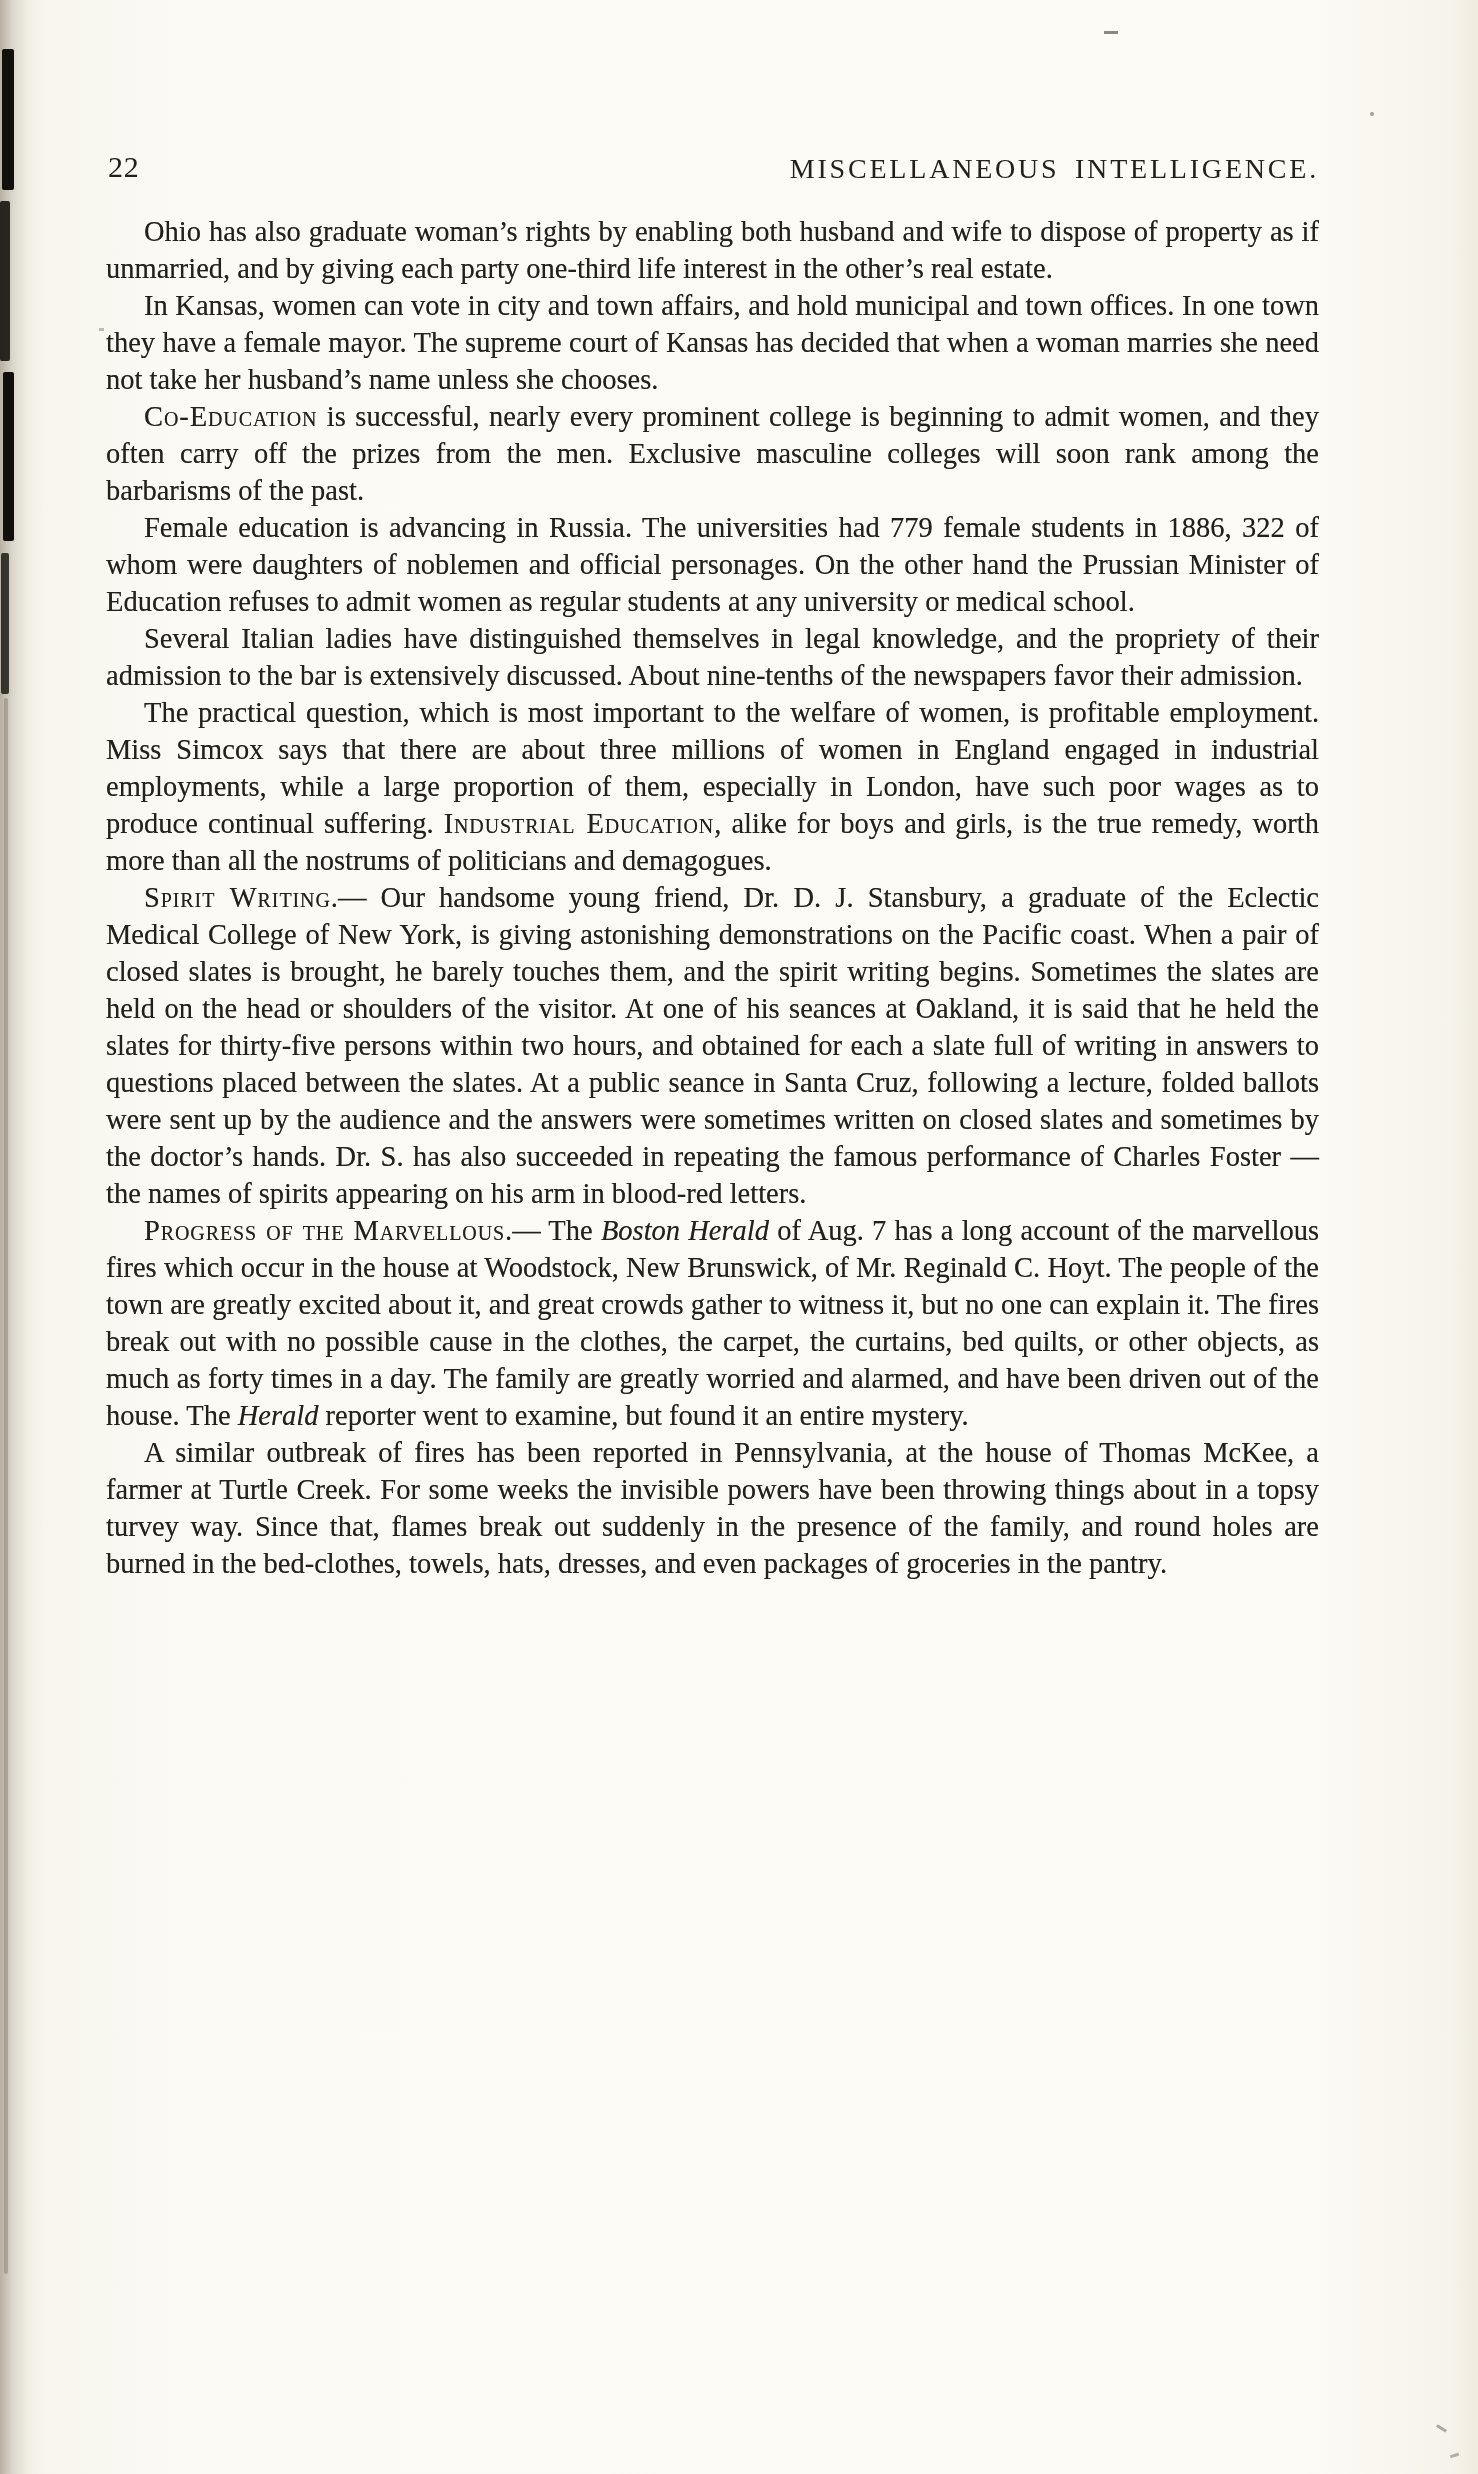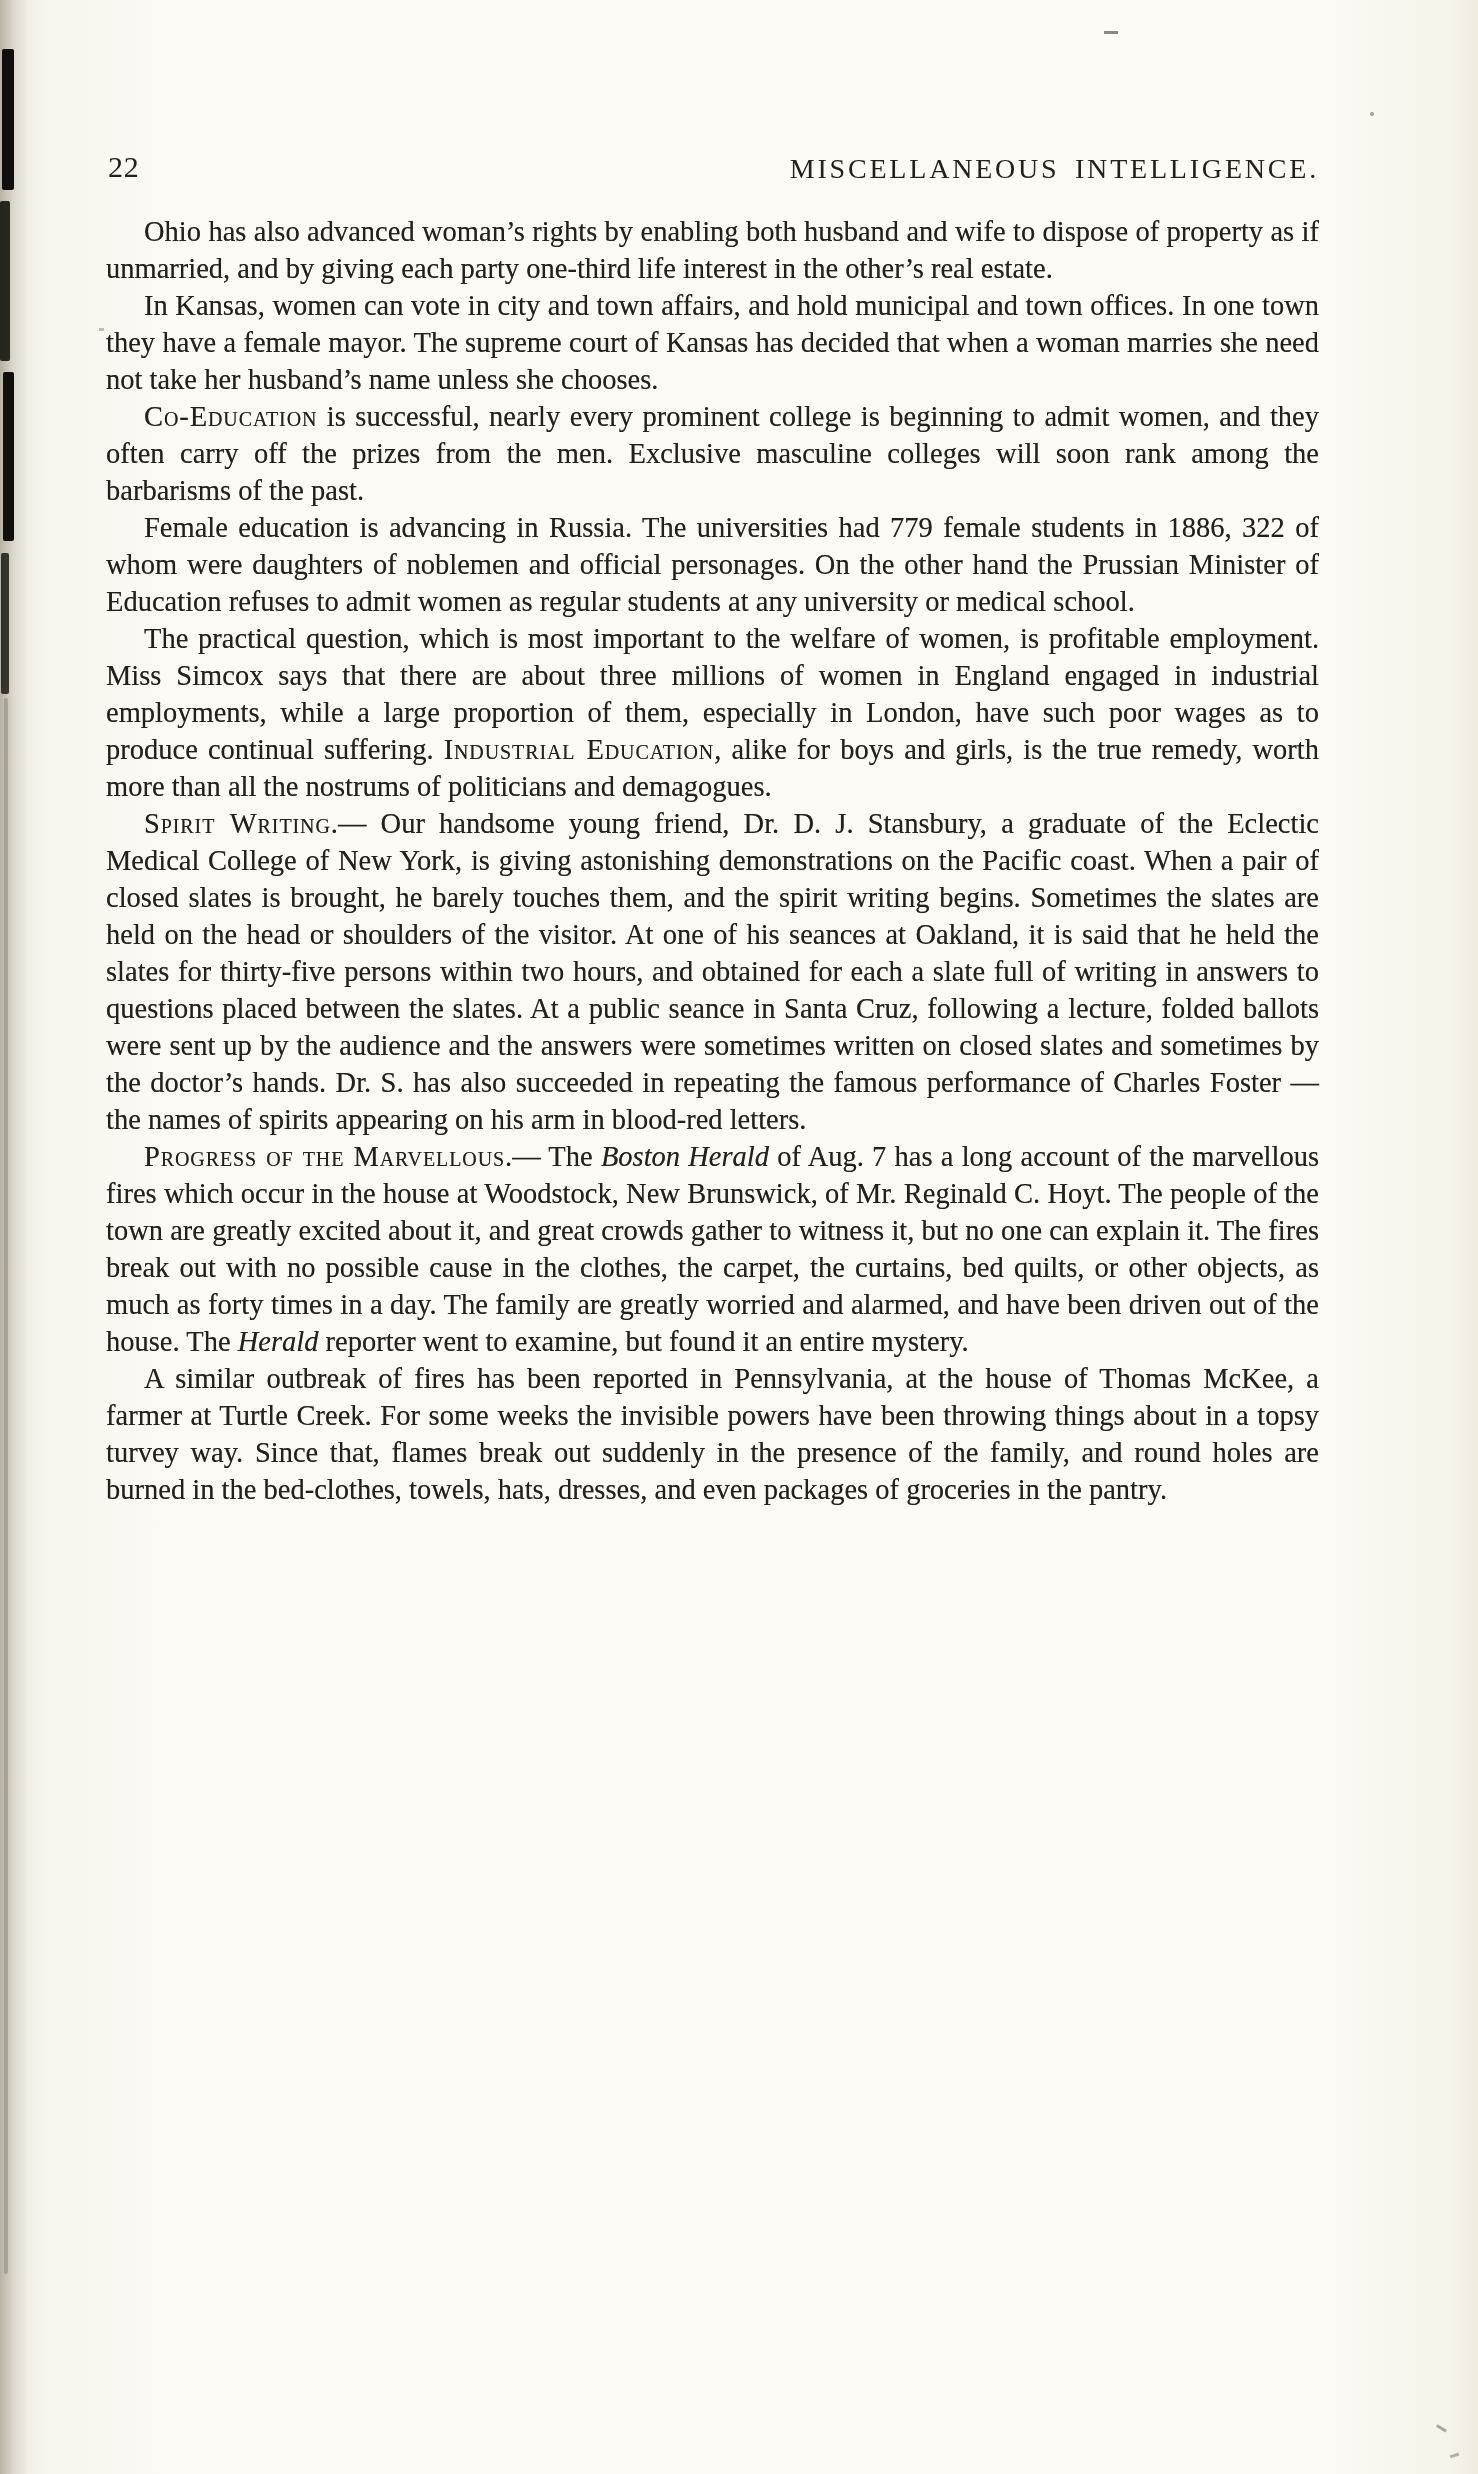--- a/index.html
+++ b/index.html
@@ -80,24 +80,25 @@
   <div class="speck s3"></div>
   <div class="speck s4"></div>
   <div class="speck s5"></div>
 
   <div class="page-inner">
     <div class="head-row">
       <span class="pagenum">22</span>
       <span class="runhead">MISCELLANEOUS INTELLIGENCE.</span>
     </div>
     <div class="body-text">
-        <p class="para"><span class="seg-normal">Ohio has also advanced woman’s rights by enabling both husband and wife to dispose of property as if unmarried, and by giving each party one-third life interest in the other’s real estate.</span></p>
+        <p class="para"><span class="seg-normal">Ohio has also graduate woman’s rights by enabling both husband and wife to dispose of property as if unmarried, and by giving each party one-third life interest in the other’s real estate.</span></p>
         <p class="para"><span class="seg-normal">In Kansas, women can vote in city and town affairs, and hold municipal and town offices. In one town they have a female mayor. The supreme court of Kansas has decided that when a woman marries she need not take her husband’s name unless she chooses.</span></p>
         <p class="para"><span class="seg-smallcaps">Co-Education</span><span class="seg-normal"> is successful, nearly every prominent college is beginning to admit women, and they often carry off the prizes from the men. Exclusive masculine colleges will soon rank among the barbarisms of the past.</span></p>
         <p class="para"><span class="seg-normal">Female education is advancing in Russia. The universities had 779 female students in 1886, 322 of whom were daughters of noblemen and official personages. On the other hand the Prussian Minister of Education refuses to admit women as regular students at any university or medical school.</span></p>
+        <p class="para"><span class="seg-normal">Several Italian ladies have distinguished themselves in legal knowledge, and the propriety of their admission to the bar is extensively discussed. About nine-tenths of the newspapers favor their admission.</span></p>
         <p class="para"><span class="seg-normal">The practical question, which is most important to the welfare of women, is profitable employment. Miss Simcox says that there are about three millions of women in England engaged in industrial employments, while a large proportion of them, especially in London, have such poor wages as to produce continual suffering. </span><span class="seg-smallcaps">Industrial Education</span><span class="seg-normal">, alike for boys and girls, is the true remedy, worth more than all the nostrums of politicians and demagogues.</span></p>
         <p class="para"><span class="seg-smallcaps">Spirit Writing</span><span class="seg-normal">.— Our handsome young friend, Dr. D. J. Stansbury, a graduate of the Eclectic Medical College of New York, is giving astonishing demonstrations on the Pacific coast. When a pair of closed slates is brought, he barely touches them, and the spirit writing begins. Sometimes the slates are held on the head or shoulders of the visitor. At one of his seances at Oakland, it is said that he held the slates for thirty-five persons within two hours, and obtained for each a slate full of writing in answers to questions placed between the slates. At a public seance in Santa Cruz, following a lecture, folded ballots were sent up by the audience and the answers were sometimes written on closed slates and sometimes by the doctor’s hands. Dr. S. has also succeeded in repeating the famous performance of Charles Foster — the names of spirits appearing on his arm in blood-red letters.</span></p>
         <p class="para"><span class="seg-smallcaps">Progress of the Marvellous</span><span class="seg-normal">.— The </span><span class="seg-italic">Boston Herald</span><span class="seg-normal"> of Aug. 7 has a long account of the marvellous fires which occur in the house at Woodstock, New Brunswick, of Mr. Reginald C. Hoyt. The people of the town are greatly excited about it, and great crowds gather to witness it, but no one can explain it. The fires break out with no possible cause in the clothes, the carpet, the curtains, bed quilts, or other objects, as much as forty times in a day. The family are greatly worried and alarmed, and have been driven out of the house. The </span><span class="seg-italic">Herald</span><span class="seg-normal"> reporter went to examine, but found it an entire mystery.</span></p>
         <p class="para"><span class="seg-normal">A similar outbreak of fires has been reported in Pennsylvania, at the house of Thomas McKee, a farmer at Turtle Creek. For some weeks the invisible powers have been throwing things about in a topsy turvey way. Since that, flames break out suddenly in the presence of the family, and round holes are burned in the bed-clothes, towels, hats, dresses, and even packages of groceries in the pantry.</span></p>
       </div>
   </div>
 
 </div>
 
 

